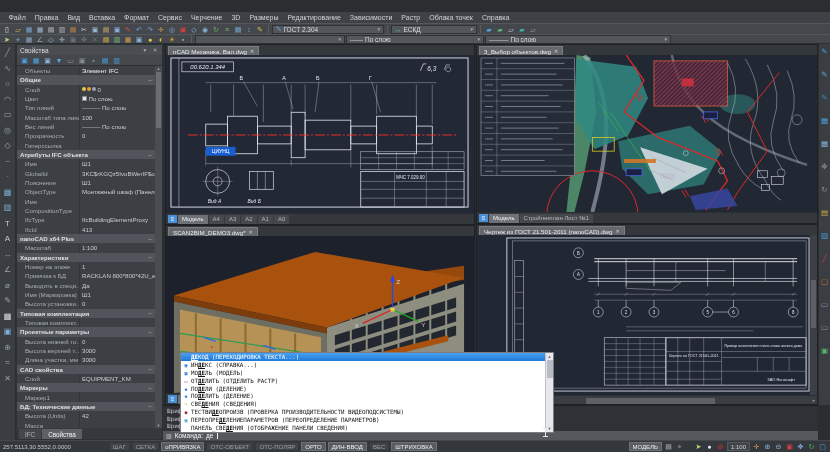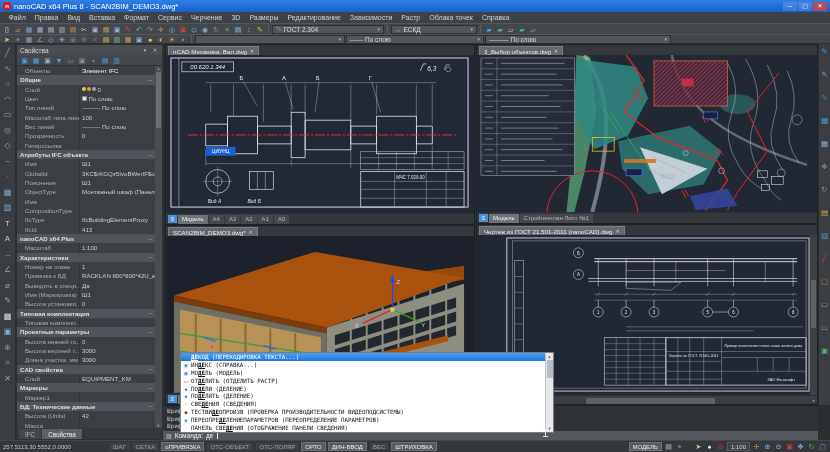--- a/index.html
+++ b/index.html
@@ -151,30 +151,20 @@
   .ibeam { position:absolute; left:543px; top:428px; width:5px; height:9px; z-index:60; }
   .ibeam:before { content:""; position:absolute; left:2px; top:0; width:1px; height:9px; background:#e4e6e8; }
   .ibeam:after { content:""; position:absolute; left:0; top:0; width:5px; height:1px; background:#e4e6e8;
     box-shadow:0 8px 0 #e4e6e8; }
 </style>
 </head>
 <body>
 
 <div class="app" data-name="nanocad-window">
 
-  <div class="titlebar" data-name="titlebar">
-    <span class="appicon" data-name="app-icon">n</span>
-    <span data-name="window-title">nanoCAD x64 Plus 8 - SCAN2BIM_DEMO3.dwg*</span>
-    <span class="wbtns rep">
-
-    <span class="wbtn" data-name="minimize-button">─</span>
-        <span class="wbtn" data-name="maximize-button">▢</span>
-        <span class="wbtn" data-name="close-button">✕</span>
-      </span>
-  </div>
 
   <div class="menubar" data-name="menubar">
     <span class="rep">
       
     <span class="mi" data-name="menu-item">Файл</span><span class="mi" data-name="menu-item">Правка</span><span class="mi" data-name="menu-item">Вид</span><span class="mi" data-name="menu-item">Вставка</span><span class="mi" data-name="menu-item">Формат</span><span class="mi" data-name="menu-item">Сервис</span><span class="mi" data-name="menu-item">Черчение</span><span class="mi" data-name="menu-item">3D</span><span class="mi" data-name="menu-item">Размеры</span><span class="mi" data-name="menu-item">Редактирование</span><span class="mi" data-name="menu-item">Зависимости</span><span class="mi" data-name="menu-item">Растр</span><span class="mi" data-name="menu-item">Облака точек</span><span class="mi" data-name="menu-item">Справка</span></span>
   </div>
 
   <div class="tb tb1" data-name="toolbar-standard">
     <span class="rep">
       

